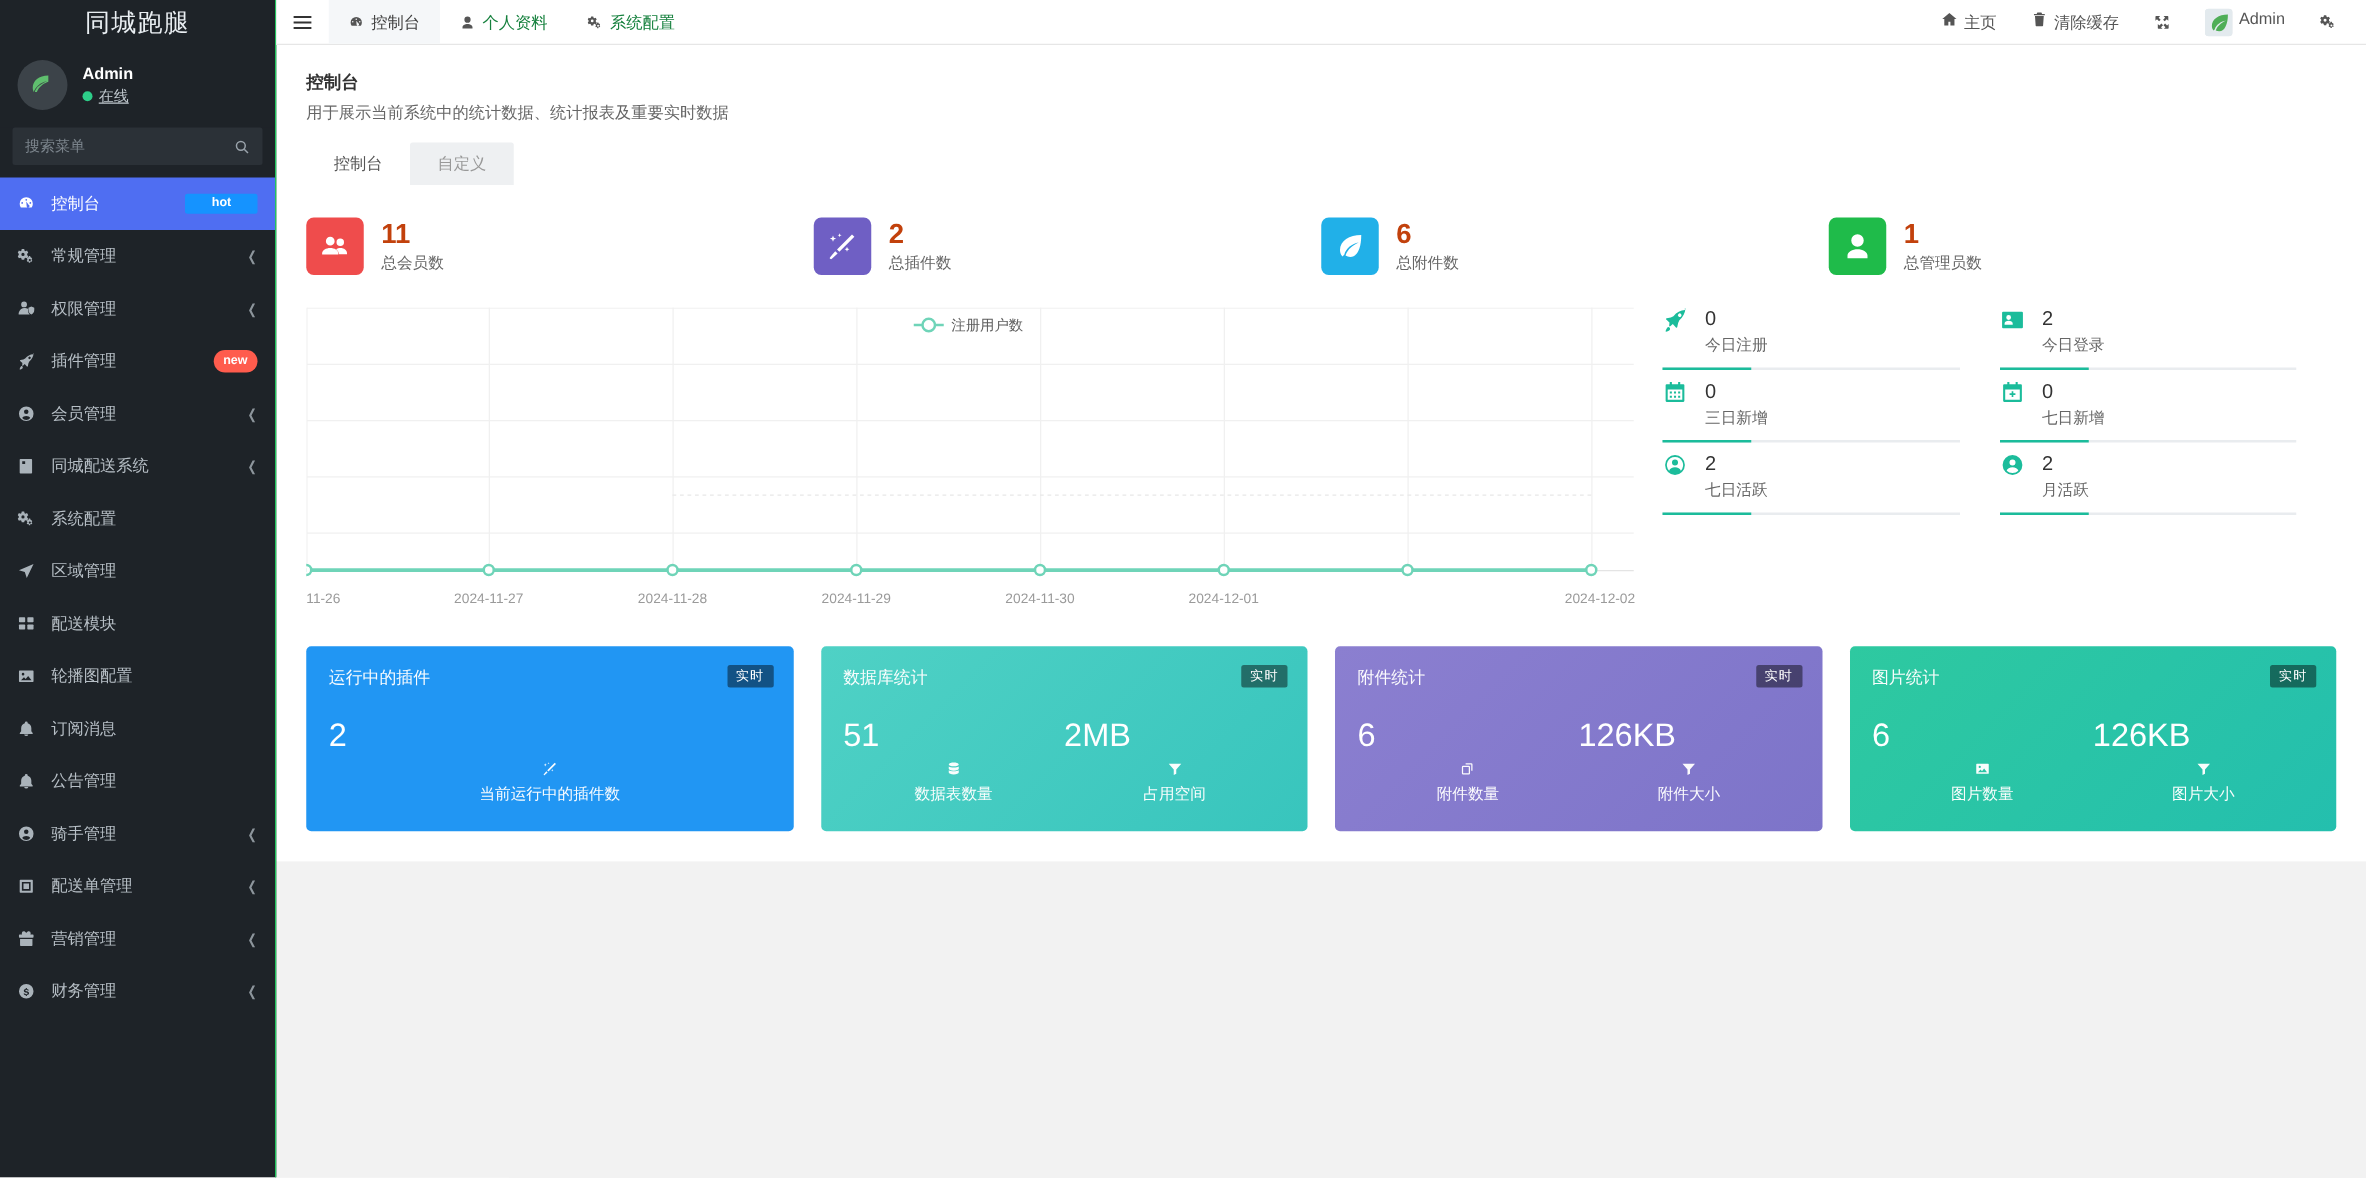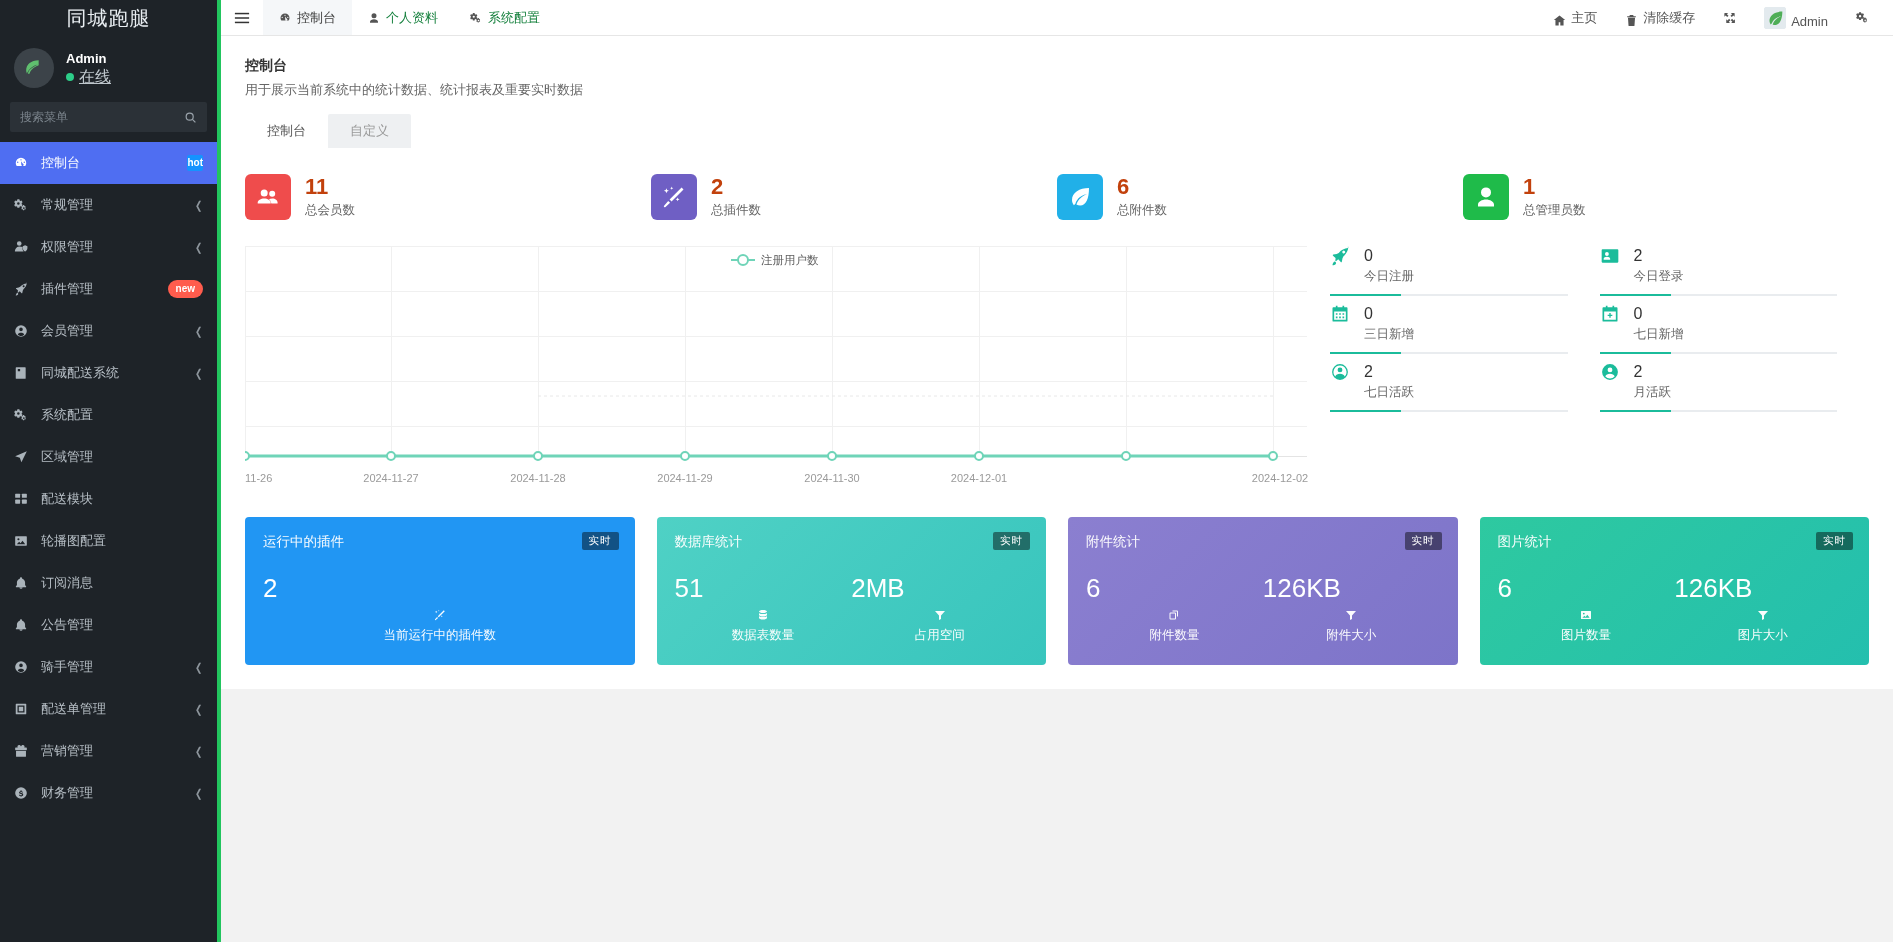--- a/index.html
+++ b/index.html
@@ -10,21 +10,21 @@
     background: #f2f2f2;
   }
   #app { display: flex; width: 1893px; height: 942px; }
 
   
   #sidebar {
     width: 221px; min-width: 221px; height: 942px;
     background: #1e2328;
     overflow: hidden;
     position: relative;
-    border-right: 4px solid #22c55e;
+    border-right: 1px solid #22c55e;
   }
   .logo-bar {
     height: 36px; background: #1e2328;
     display: flex; align-items: center; justify-content: center;
   }
   .logo-text {
     color: #e9eef2; font-size: 20px; font-weight: 400; letter-spacing: 1px;
   }
   .user-box {
     display: flex; align-items: center; padding: 12px 14px 14px 14px;
@@ -33,21 +33,21 @@
   .avatar {
     width: 40px; height: 40px; border-radius: 50%;
     background: #3c4349; position: relative; overflow: hidden;
     flex: 0 0 40px;
   }
   .avatar .leaf {
     position: absolute; left: 8px; top: 7px; width: 20px; height: 24px;
   }
   .user-meta { margin-left: 12px; }
   .user-name { color: #ffffff; font-size: 13px; font-weight: bold; line-height: 18px; }
-  .user-status { color: #bfc7cd; font-size: 16px; line-height: 18px; display: flex; align-items: center; text-decoration: underline; }
+  .user-status { color: #bfc7cd; font-size: 12px; line-height: 18px; display: flex; align-items: center; text-decoration: underline; }
   .dot-online {
     width: 8px; height: 8px; border-radius: 50%; background: #2dce89;
     display: inline-block; margin-right: 5px;
   }
   .search-wrap { padding: 0 10px 10px 10px; }
   .search-box {
     background: #2b3137; height: 30px; border-radius: 2px;
     display: flex; align-items: center; padding: 0 10px;
   }
   .search-box input {
@@ -65,21 +65,21 @@
     position: relative; user-select: none;
   }
   .menu-item.active { background: #4f6ef2; color: #ffffff; }
   .menu-item .mi-icon {
     width: 18px; margin-right: 9px; text-align: left;
     display: inline-flex; align-items: center; font-size: 13px;
   }
   .menu-item .mi-label { flex: 1; white-space: nowrap; }
   .chev { color: #8d959c; font-size: 11px; transform: scaleX(0.8); }
   .badge {
-    font-size: 10px; line-height: 1; padding: 3px 0; border-radius: 2px;
+    font-size: 10px; line-height: 1; padding: 3px 21px; border-radius: 2px;
     color: #fff; font-weight: bold;
   }
   .badge.hot { background: #1593ff; }
   .badge.new { background: #ff5c4d; border-radius: 9px; padding: 4px 8px; }
 
   
   #main { flex: 1; height: 942px; display: flex; flex-direction: column; background: #f2f2f2; }
 
   
   .topbar {
@@ -93,21 +93,21 @@
   .topnav { display: flex; align-items: stretch; }
   .topnav-item {
     display: flex; align-items: center; gap: 6px;
     padding: 0 16px; font-size: 13px; color: #15803d; cursor: pointer;
     white-space: nowrap;
   }
   .topnav-item.active { background: #f5f7f9; color: #3d3d3d; }
   .topnav-item .tn-ico { font-size: 12px; color: #555; }
   .topright { margin-left: auto; display: flex; align-items: center; padding-right: 10px; }
   .tr-item {
-    display: flex; align-items: flex-end; gap: 5px;
+    display: flex; align-items: flex-start; gap: 5px;
     font-size: 13px; color: #555; padding: 0 14px; cursor: pointer;
     white-space: nowrap;
   }
   .tr-avatar {
     width: 22px; height: 22px; border-radius: 3px; background: #dfe6ea;
     position: relative; overflow: hidden; flex: 0 0 22px;
   }
 
   
   .content {

